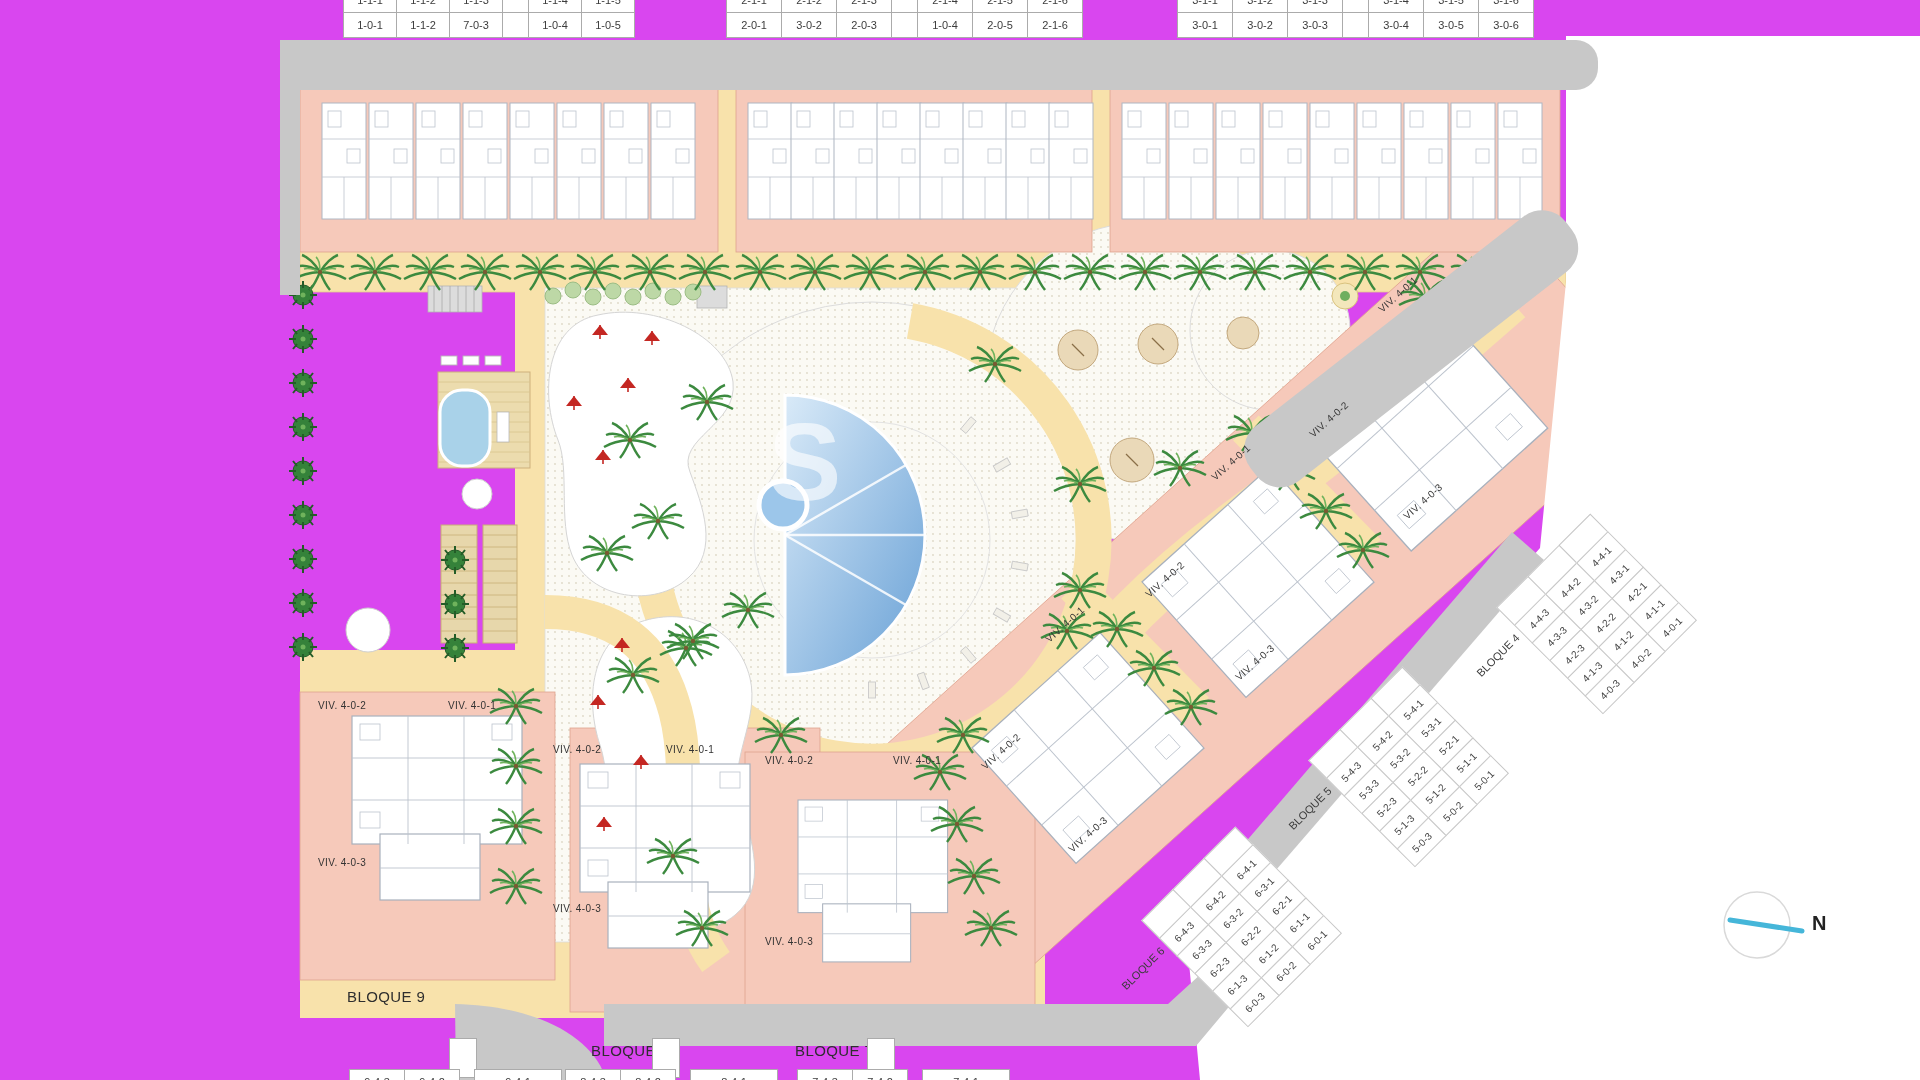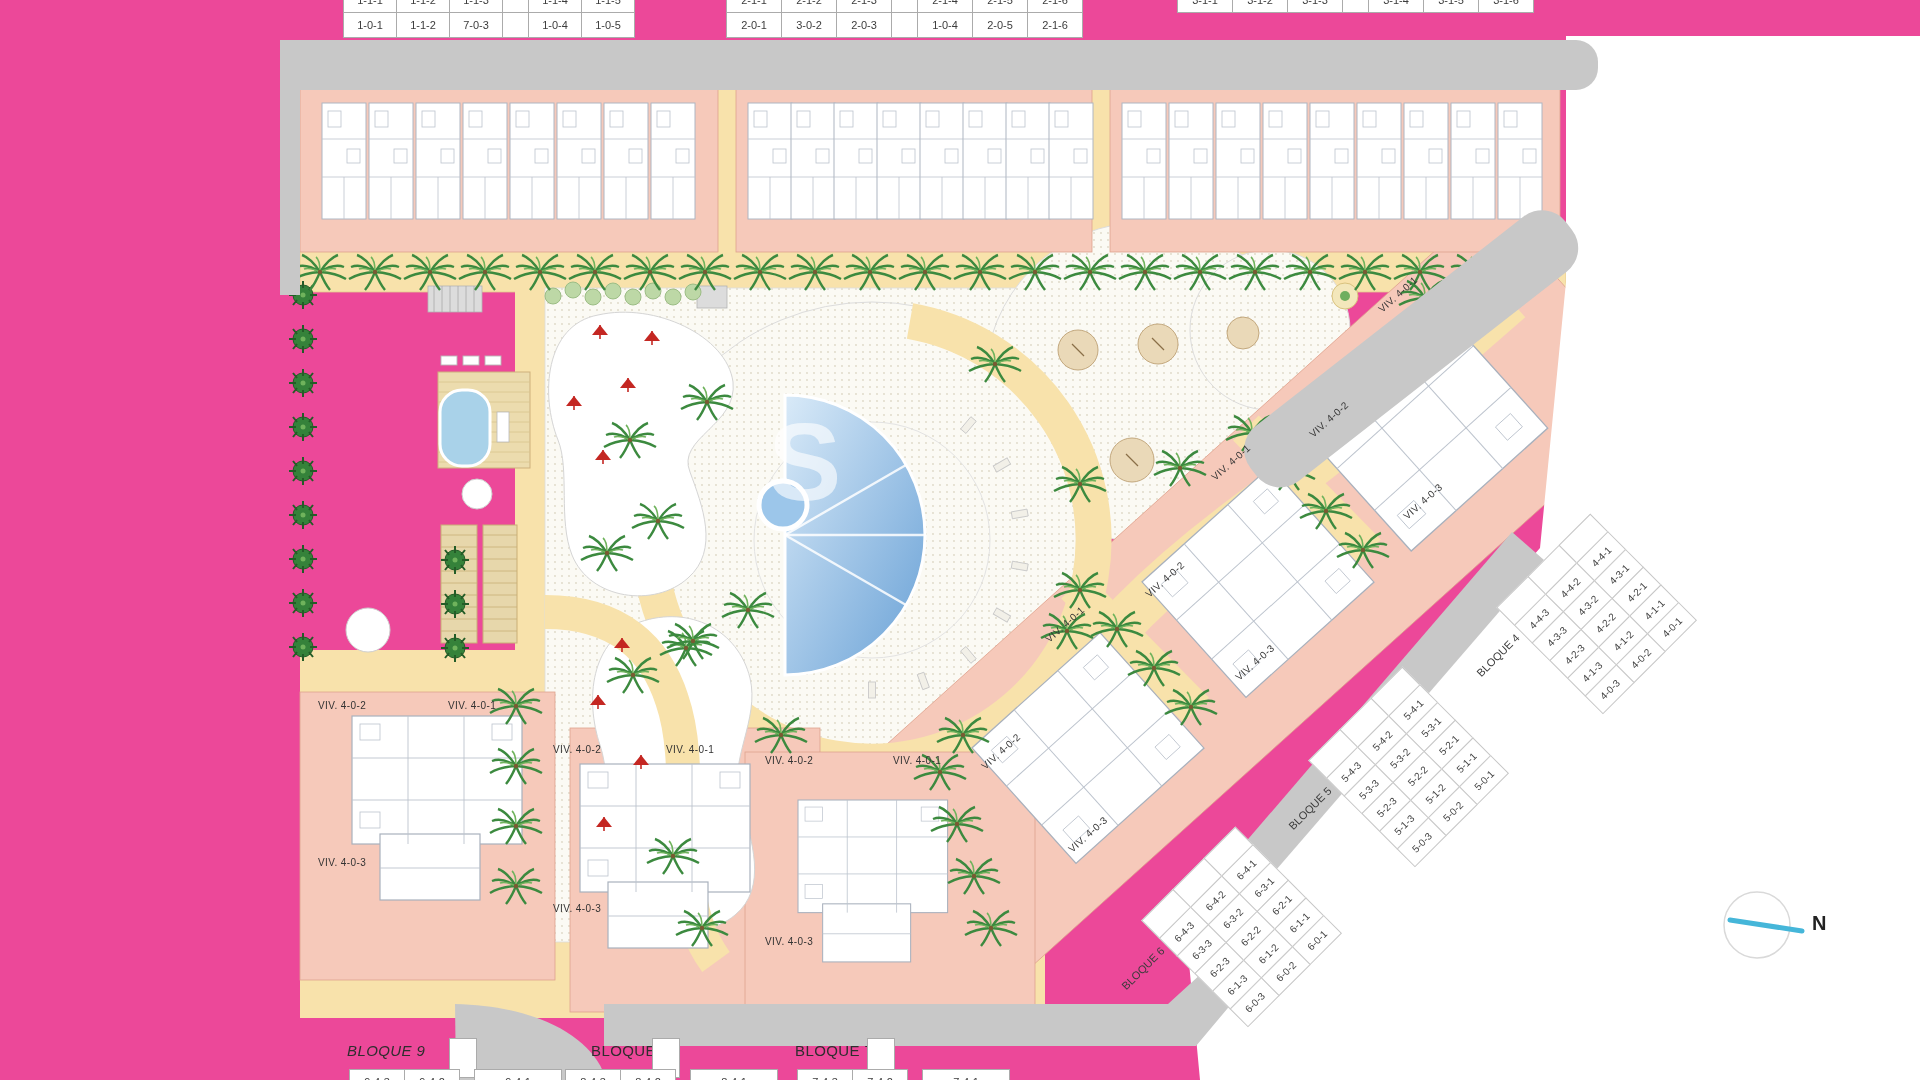--- a/index.html
+++ b/index.html
@@ -1,16 +1,16 @@
 <!DOCTYPE html>
 <html><head>
 <meta charset="utf-8">
 <style>
   html,body{margin:0;padding:0;background:#fff;}
-  .stage{position:relative;width:1920px;height:1080px;overflow:hidden;background:#ec4899;
+  .stage{position:relative;width:1920px;height:1080px;overflow:hidden;background:#d946ef;
          font-family:"Liberation Sans",sans-serif;}
   .stage > svg{position:absolute;left:0;top:0;z-index:1;}
   .overlay{position:absolute;left:0;top:0;width:100%;height:100%;z-index:3;pointer-events:none;}
 
   
   .tbl{position:absolute;display:flex;flex-direction:column;}
   .trow{display:flex;}
   .cell{box-sizing:border-box;height:26px;border:1px solid #ababab;margin-left:-1px;margin-top:-1px;
         display:flex;align-items:center;justify-content:center;
         font-size:11px;color:#3c3c3c;background:#fff;white-space:nowrap;}
@@ -433,20 +433,29 @@
   <div class="tbl tt-b" style="left:1178px;top:-12px;">
         <div class="trow">
           <div class="cell">3-1-1</div>
           <div class="cell">3-1-2</div>
           <div class="cell">3-1-3</div>
           <div class="cell gapcell"></div>
           <div class="cell">3-1-4</div>
           <div class="cell">3-1-5</div>
           <div class="cell">3-1-6</div>
         </div>
+        <div class="trow">
+          <div class="cell">3-0-1</div>
+          <div class="cell">3-0-2</div>
+          <div class="cell">3-0-3</div>
+          <div class="cell gapcell"></div>
+          <div class="cell">3-0-4</div>
+          <div class="cell">3-0-5</div>
+          <div class="cell">3-0-6</div>
+        </div>
       </div>
 
   <div class="rottable" style="left:1533px;top:537px;">
     <div class="rt-head">BLOQUE 4</div>
     <div class="tbl rt">
           <div class="trow">
             <div class="cell"></div>
             <div class="cell"></div>
             <div class="cell"></div>
           </div>
@@ -541,21 +550,21 @@
             <div class="cell">6-1-1</div>
           </div>
           <div class="trow">
             <div class="cell">6-0-3</div>
             <div class="cell">6-0-2</div>
             <div class="cell">6-0-1</div>
           </div>
         </div>
   </div>
 
-  <div class="bt-head" style="left:347px;top:1042px;font-style:italic;">BLOQUE 9</div>
+  <div class="bt-head" style="left:347px;top:988px;">BLOQUE 9</div>
   <div class="bt-box" style="left:449px;top:1038px;"></div>
   <div class="tbl bt" style="left:350px;top:1070px;">
         <div class="trow">
           <div class="cell">9-4-3</div>
           <div class="cell">9-4-2</div>
           <div class="cell spacer"></div>
           <div class="cell">9-4-1</div>
         </div>
       </div>
 

